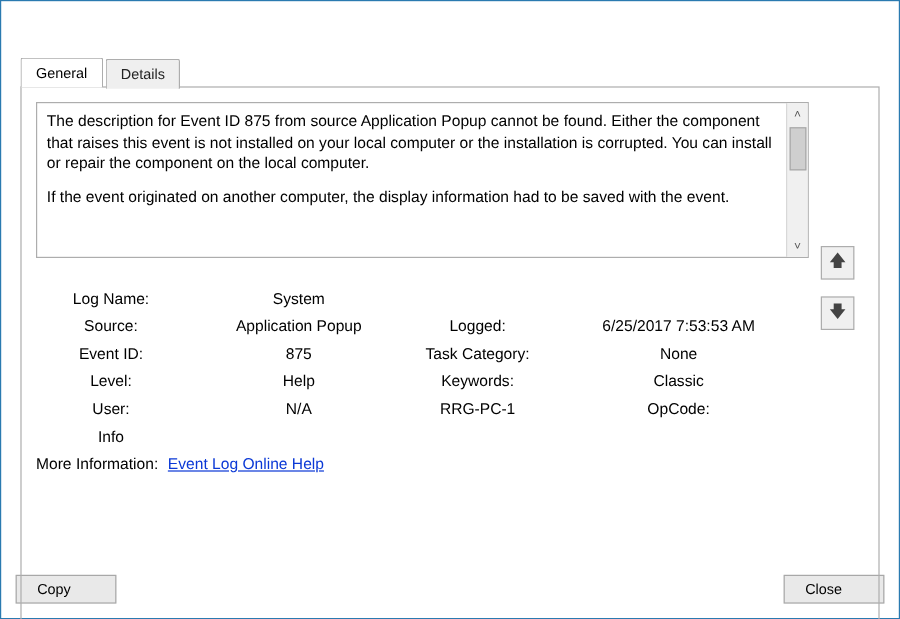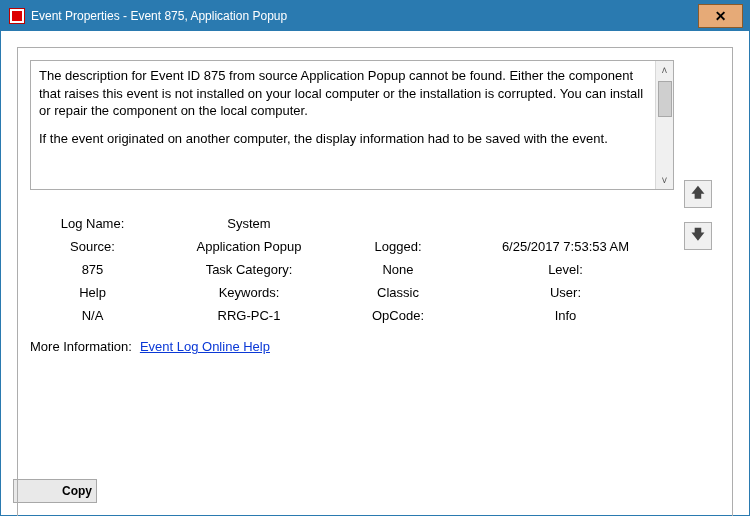--- a/index.html
+++ b/index.html
@@ -159,44 +159,40 @@
       font-size: 14px; color:#444;
       cursor:pointer;
     }
     .bottom-bar{
       position:absolute;
       left: 12px; right: 12px; bottom: 12px;
       display:flex; justify-content:space-between;
     }
     .btn{
       min-width: 84px;
-      padding: 4px 4px;
+      padding: 4px 17px;
       background: #e9e9e9;
       border: 1px solid #a8a8a8;
       font-size: 12px;
-      text-align:right;
+      text-align:left;
       cursor:pointer;
-      font-weight:bold;
     }
   </style>
 </head>
 <body>
 
 <div class="window">
-  <div class="titlebar">
-    <span class="titlebar-icon"></span>
-    <span class="titlebar-title">Event Properties - Event 875, Application Popup</span>
-    <div class="close-btn">
-      <span>✕</span>
-    </div>
-  </div>
 
   <div class="body-area">
 
     <div class="tabs-wrap">
+      <div class="tabs">
+        <div class="tab active">General</div>
+        <div class="tab inactive">Details</div>
+      </div>
 
       <div class="tab-panel">
         <div class="inner-layout">
           <div class="main-col">
 
             <div class="desc-box">
               <div class="desc-text">
                 <div>The description for Event ID 875 from source Application Popup cannot be found. Either the component that raises this event is not installed on your local computer or the installation is corrupted. You can install or repair the component on the local computer.</div>
                 <div style="height:10px"></div>
                 <div>If the event originated on another computer, the display information had to be saved with the event.</div>
@@ -213,20 +209,21 @@
               <div class="label">Log Name:</div>
               <div class="value">System</div>
               <div></div>
                 <div></div>
 
               <div class="label">Source:</div>
               <div class="value">Application Popup</div>
               <div class="label">Logged:</div>
               <div class="value">6/25/2017 7:53:53 AM</div>
 
+              <div class="label">Event ID:</div>
               <div class="value">875</div>
               <div class="label">Task Category:</div>
               <div class="value">None</div>
 
               <div class="label">Level:</div>
               <div class="value">Help</div>
               <div class="label">Keywords:</div>
               <div class="value">Classic</div>
 
               <div class="label">User:</div>
@@ -253,16 +250,17 @@
             <div class="nav-btn">
               <span>🡇</span>
             </div>
           </div>
         </div>
       </div>
     </div>
 
     <div class="bottom-bar">
       <div class="btn">Copy</div>
+      <div class="btn">Close</div>
     </div>
 
   </div>
 </div>
 
 </body></html>

